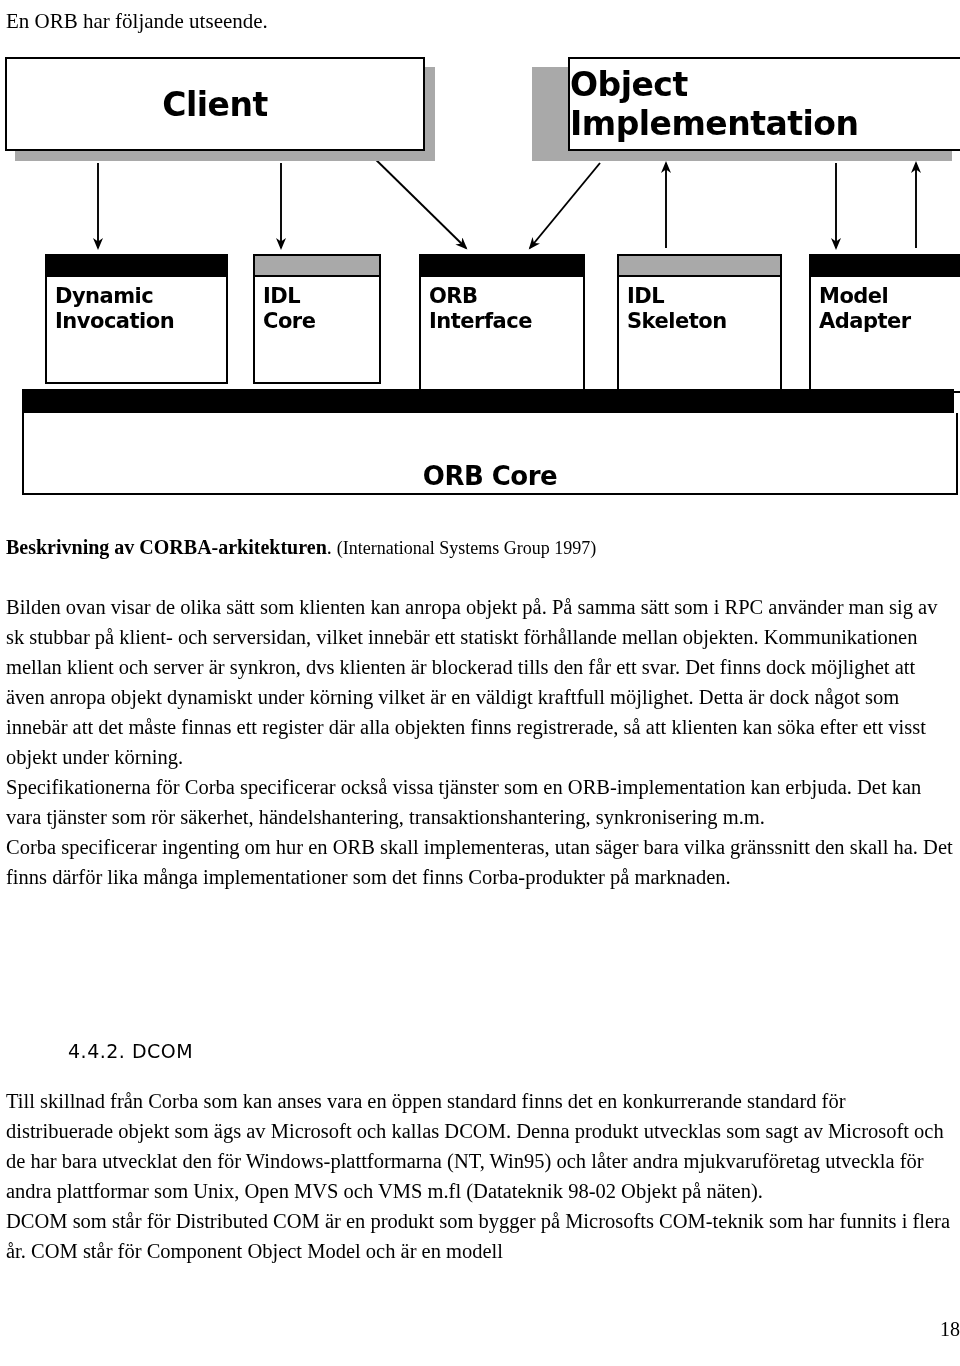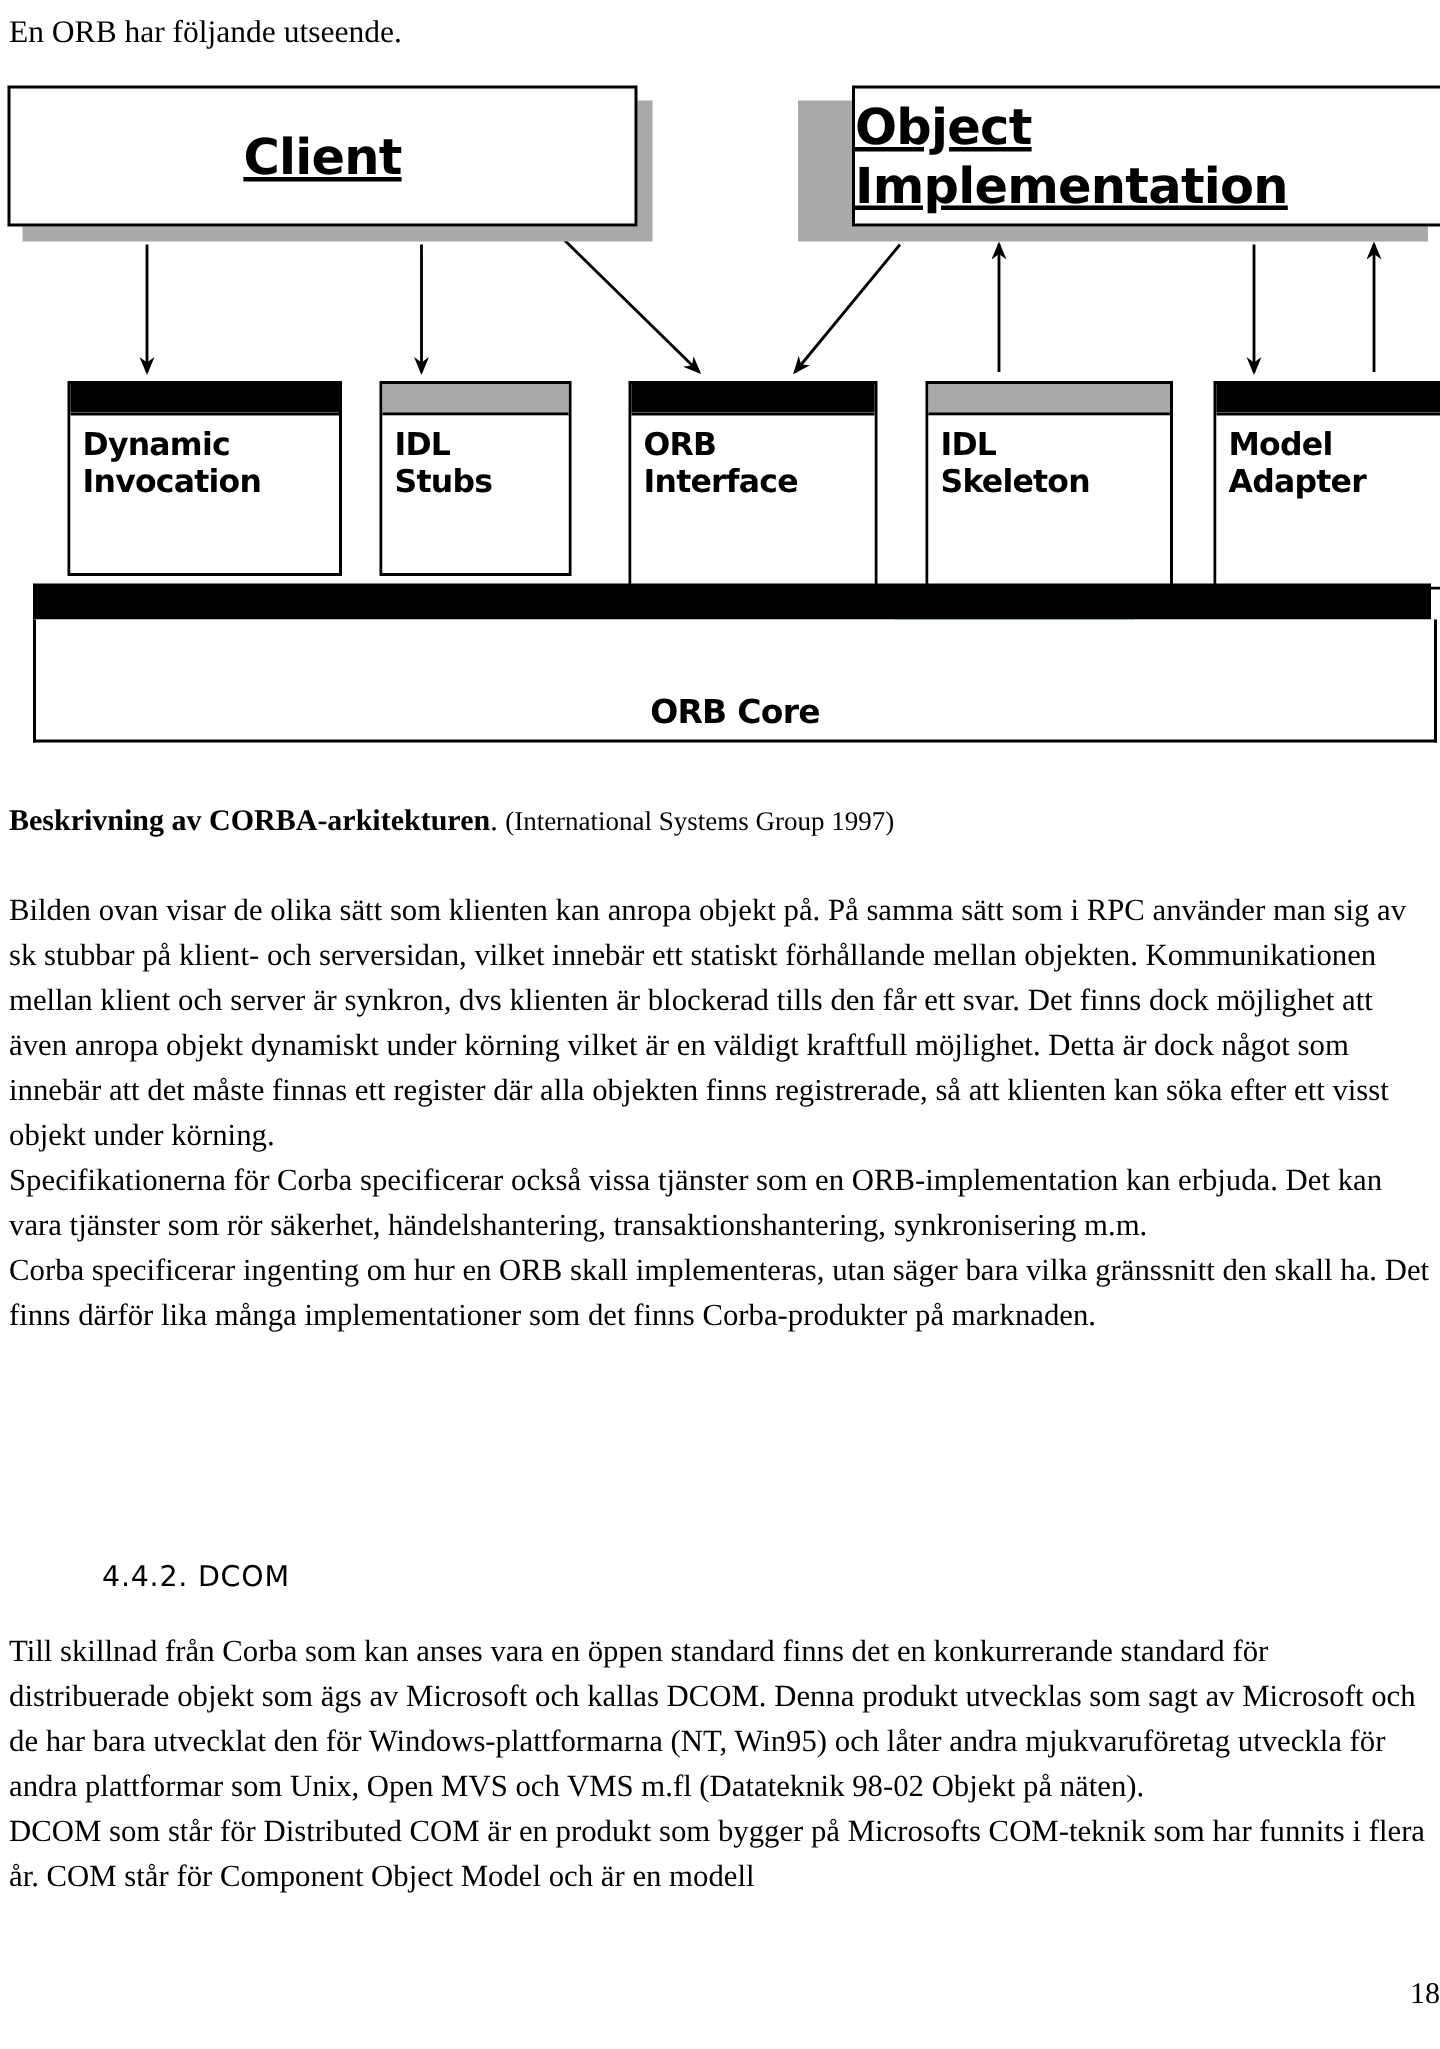--- a/index.html
+++ b/index.html
@@ -63,21 +63,20 @@
     font-weight: bold;
     letter-spacing: -0.5px;
     color: #000000;
   }
 
   
   .top-box {
     display: flex;
     align-items: center;
     justify-content: center;
-    text-decoration: underline;
   }
   .top-box .bx-title {
     font-size: 33px;
   }
 
   
   .col-box {
     display: flex;
     flex-direction: column;
     margin-left: 23px;
@@ -114,21 +113,21 @@
   }
   .core-box {
     position: absolute;
     background: #ffffff;
     border: 2px solid #000000;
     border-top: none;
     display: flex;
     align-items: center;
     justify-content: center;
   }
-  .core-box .bx-title { font-size: 22px; margin-top: 45px; }
+  .core-box .bx-title { font-size: 26px; margin-top: 45px; }
 
   
   .caption {
     position: absolute;
     left: 6px;
     top: 534px;
     width: 948px;
     font-size: 20px;
     line-height: 26px;
   }
@@ -210,21 +209,21 @@
       <div class="col-body">
         <span class="bx-title">Dynamic</span>
         <span class="bx-title">Invocation</span>
       </div>
     </div>
 
     <div class="bx col-box" style="left:230px; top:209px; width:128px; height:130px;">
       <div class="cap cap-gray"></div>
       <div class="col-body">
         <span class="bx-title">IDL</span>
-        <span class="bx-title">Stubs</span>
+        <span class="bx-title">Core</span>
       </div>
     </div>
 
     <div class="bx col-box" style="left:396px; top:209px; width:166px; height:139px;">
       <div class="cap cap-black"></div>
       <div class="col-body">
         <span class="bx-title">ORB</span>
         <span class="bx-title">Interface</span>
       </div>
     </div>

